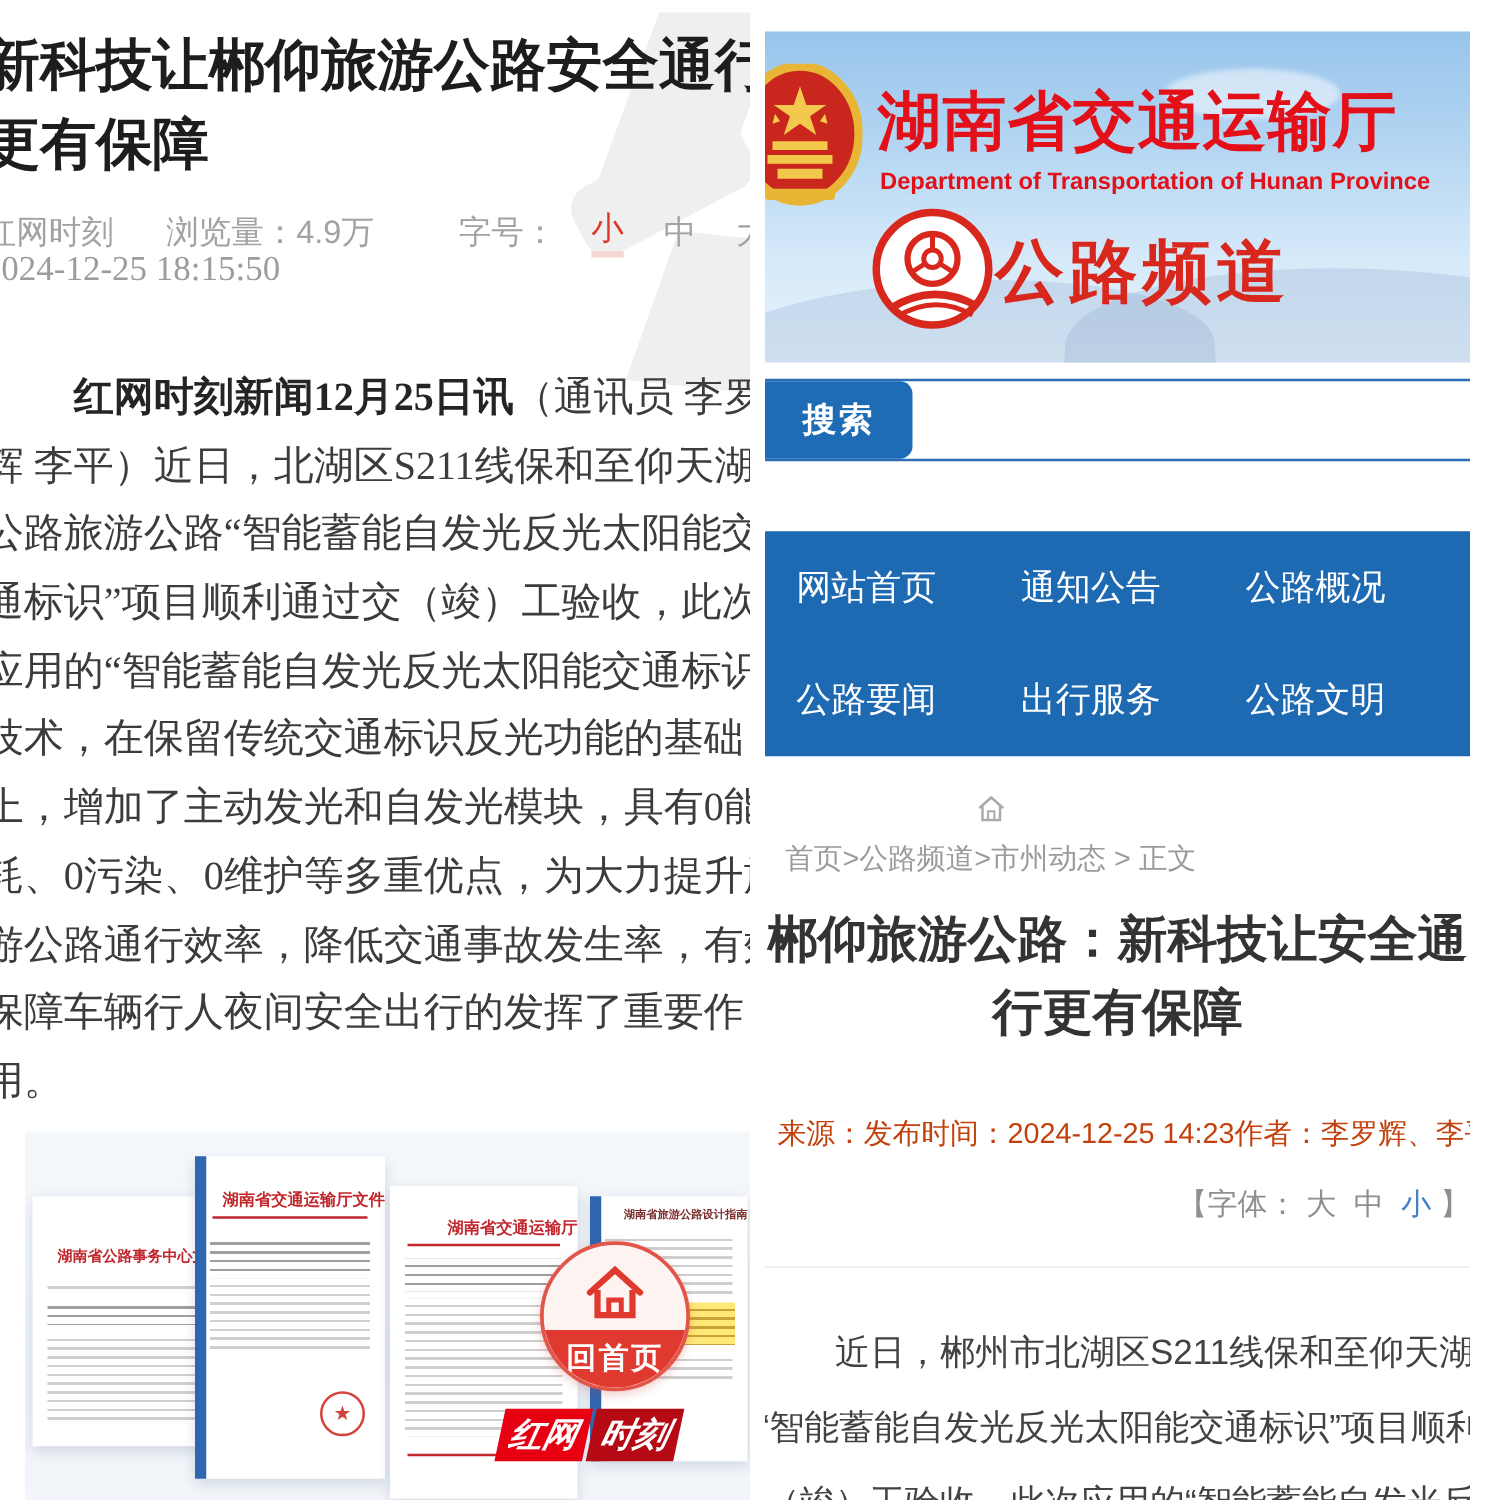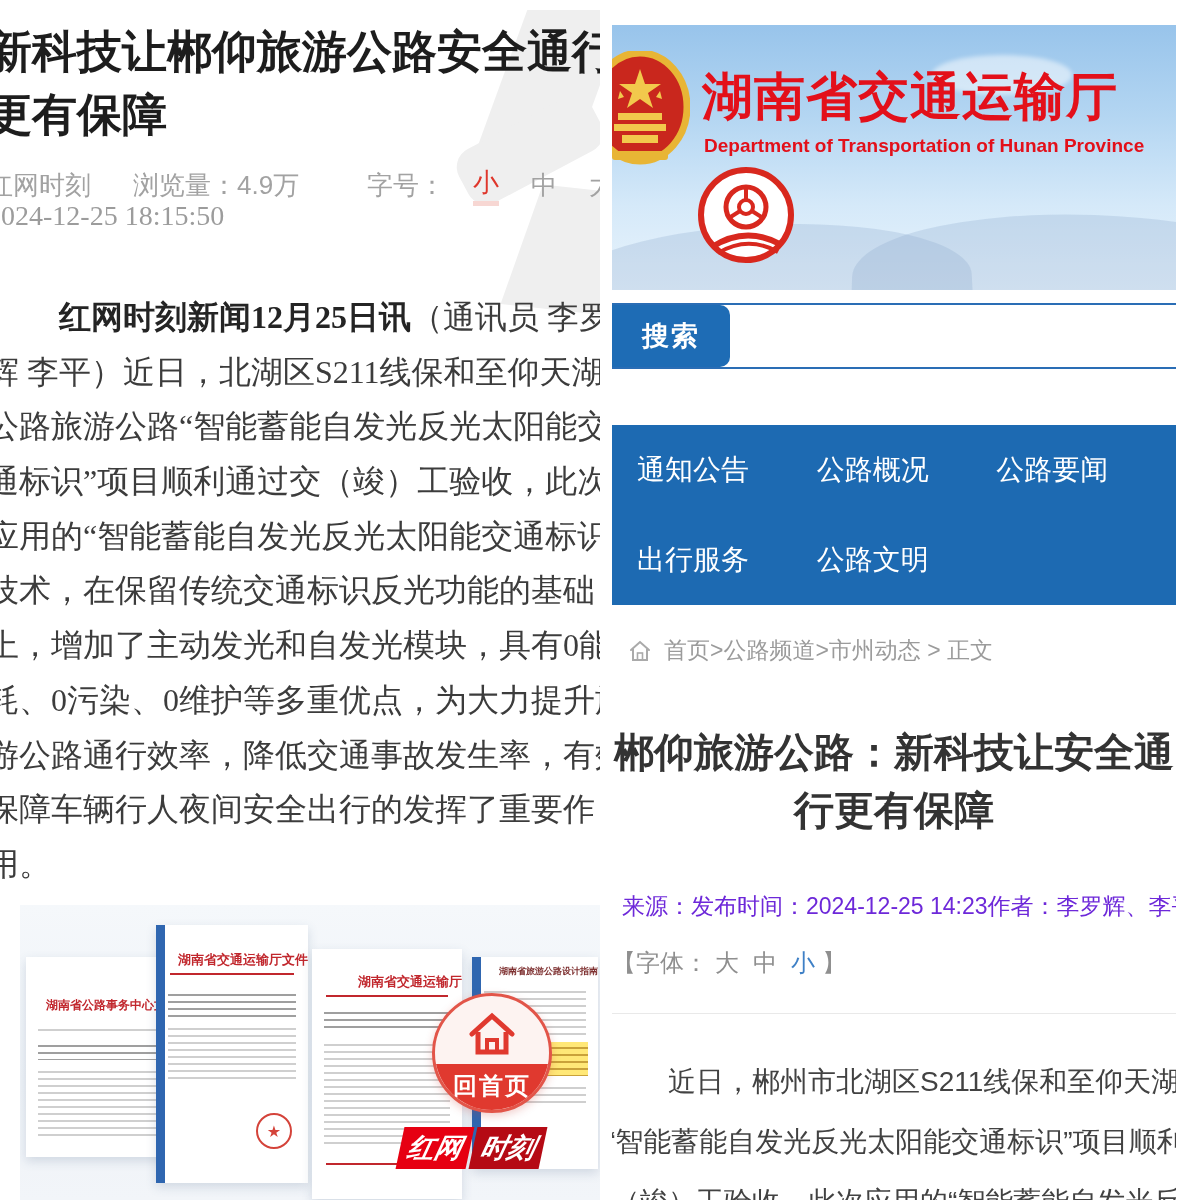--- a/index.html
+++ b/index.html
@@ -100,29 +100,29 @@
   .search-btn{width:118px;background:#1e6cb5;color:#fff;border:none;font-size:27px;font-weight:700;
     border-radius:0 10px 10px 0;cursor:pointer;letter-spacing:2px;
     font-family:"Liberation Sans","DejaVu Sans",sans-serif;}
 
   .nav{position:absolute;left:0;top:400px;width:564px;height:180px;background:#1d6ab2;
     display:grid;grid-template-columns:1fr 1fr 1fr;grid-template-rows:1fr 1fr;
     align-items:center;padding-left:25px;}
   .nav span{color:#fff;font-size:28px;cursor:pointer;white-space:nowrap;}
 
   .crumb{position:absolute;left:16px;top:610px;display:flex;align-items:center;gap:12px;
-    font-size:23px;color:#9b9b9b;cursor:pointer;}
+    font-size:23px;color:#9b9b9b;cursor:pointer;flex-direction:column;}
 
   .r-title{position:absolute;left:0;top:698px;width:564px;text-align:center;
     font-size:40px;line-height:58px;font-weight:700;color:#333;}
 
   .r-meta{position:absolute;left:0;top:866px;width:564px;display:flex;justify-content:space-between;
-    padding:0 10px;font-size:23px;color:#6d28d9;white-space:nowrap;}
-
-  .r-fontrow{position:absolute;left:0;top:922px;width:564px;text-align:left;
+    padding:0 10px;font-size:23px;color:#c2410c;white-space:nowrap;}
+
+  .r-fontrow{position:absolute;left:0;top:922px;width:564px;text-align:right;
     font-size:24px;color:#8f8f8f;}
   .r-fontrow .opt{margin:0 7px;cursor:pointer;}
   .opt-small{color:#3f80c6;}
 
   .r-divider{position:absolute;left:0;top:988px;width:564px;border-top:1px solid #e9e9e9;}
 
   .r-body{position:absolute;left:0;width:620px;font-size:28px;color:#424242;white-space:nowrap;}
   .rb1{top:1038px;padding-left:56px;}
   .rb2{top:1098px;margin-left:-6px;}
   .rb3{top:1158px;}
@@ -243,27 +243,29 @@
       <svg width="84" height="84" viewBox="0 0 84 84">
         <circle cx="42" cy="34" r="20" fill="none" stroke="#d8281e" stroke-width="5"></circle>
         <circle cx="42" cy="34" r="7" fill="none" stroke="#d8281e" stroke-width="4"></circle>
         <line x1="42" y1="27" x2="42" y2="15" stroke="#d8281e" stroke-width="4"></line>
         <line x1="36" y1="38" x2="25" y2="45" stroke="#d8281e" stroke-width="4"></line>
         <line x1="48" y1="38" x2="59" y2="45" stroke="#d8281e" stroke-width="4"></line>
         <path d="M8 74 Q42 52 78 72" fill="none" stroke="#d8281e" stroke-width="6"></path>
         <path d="M14 80 Q44 62 74 79" fill="none" stroke="#d8281e" stroke-width="4"></path>
       </svg>
     </div>
+    <div class="ch-cn">公路频道</div>
   </div>
 
   <div class="search-row">
     <button class="search-btn">搜索</button>
   </div>
 
   <nav class="nav">
+    <span>网站首页</span>
     <span>通知公告</span>
     <span>公路概况</span>
     <span>公路要闻</span>
     <span>出行服务</span>
     <span>公路文明</span>
   </nav>
 
   <div class="crumb">
     <svg width="24" height="24" viewBox="0 0 24 24">
       <path d="M3 11 L12 3 L21 11" fill="none" stroke="#aaa" stroke-width="2" stroke-linecap="round"></path>

